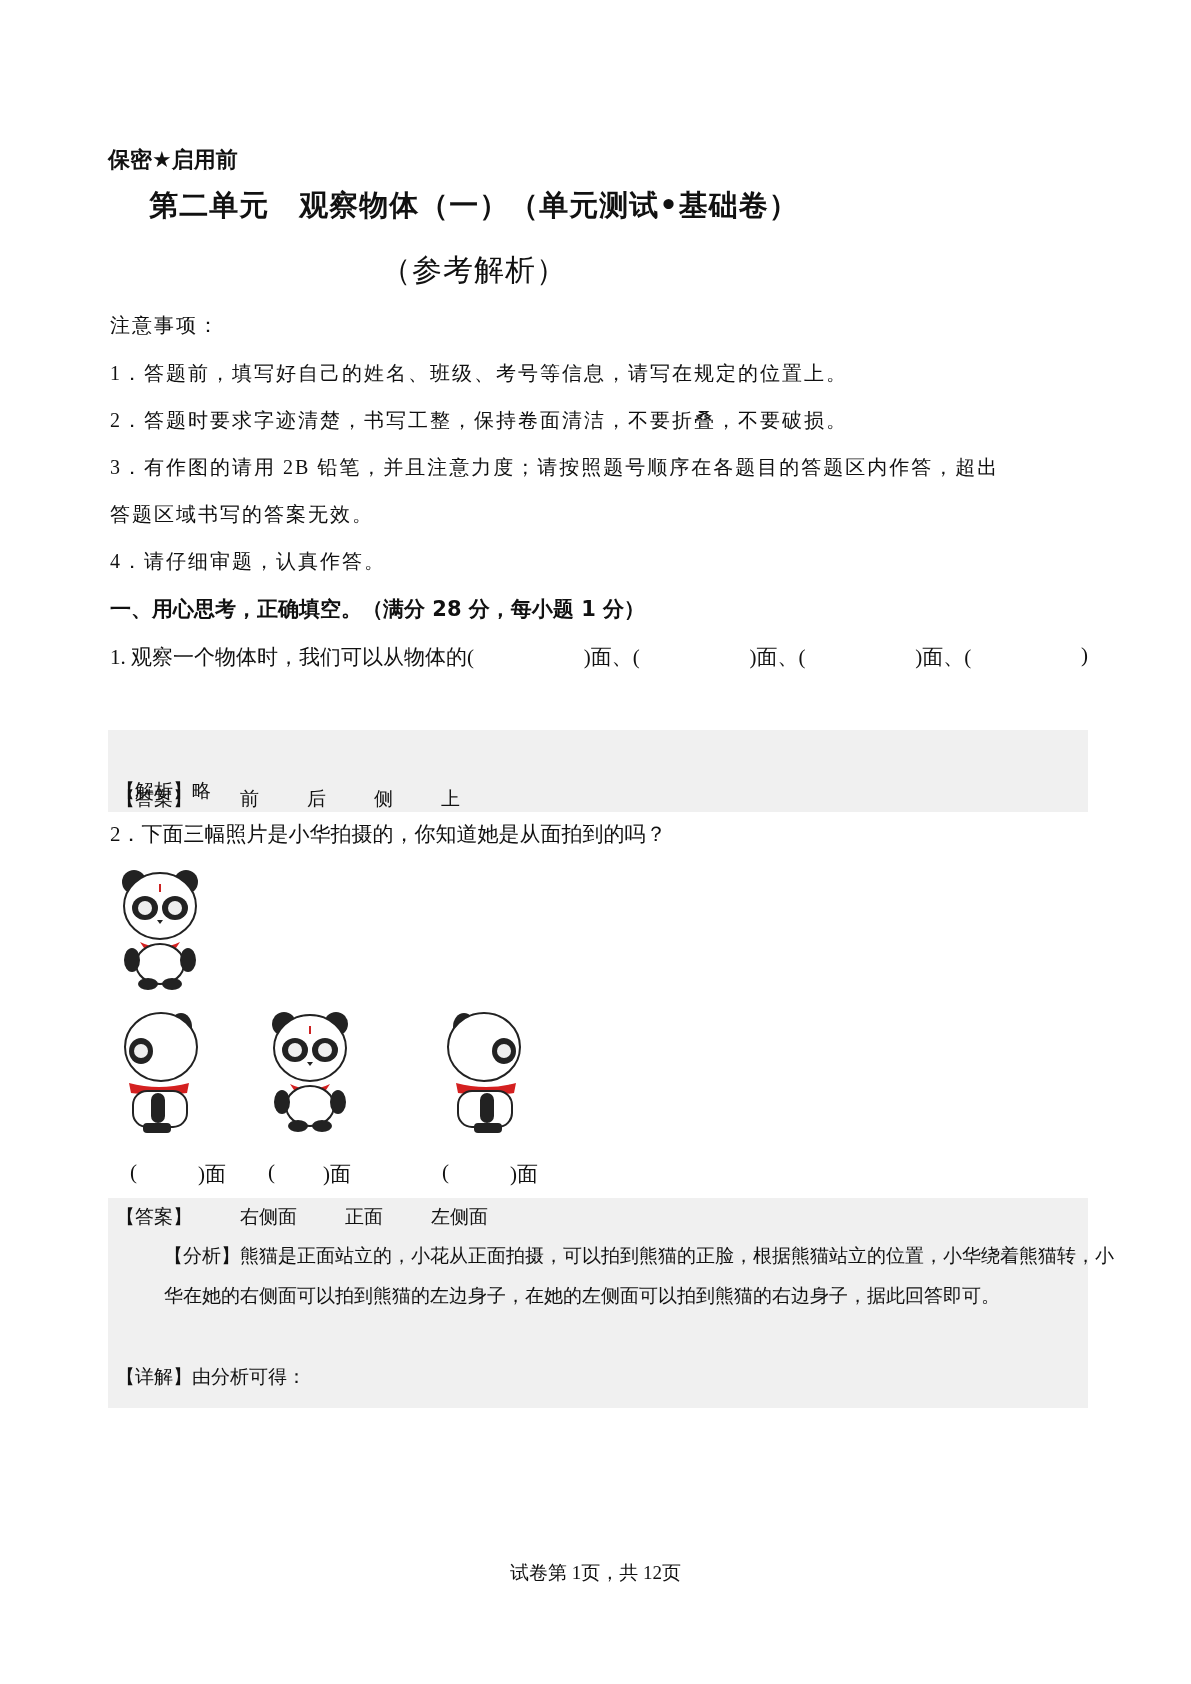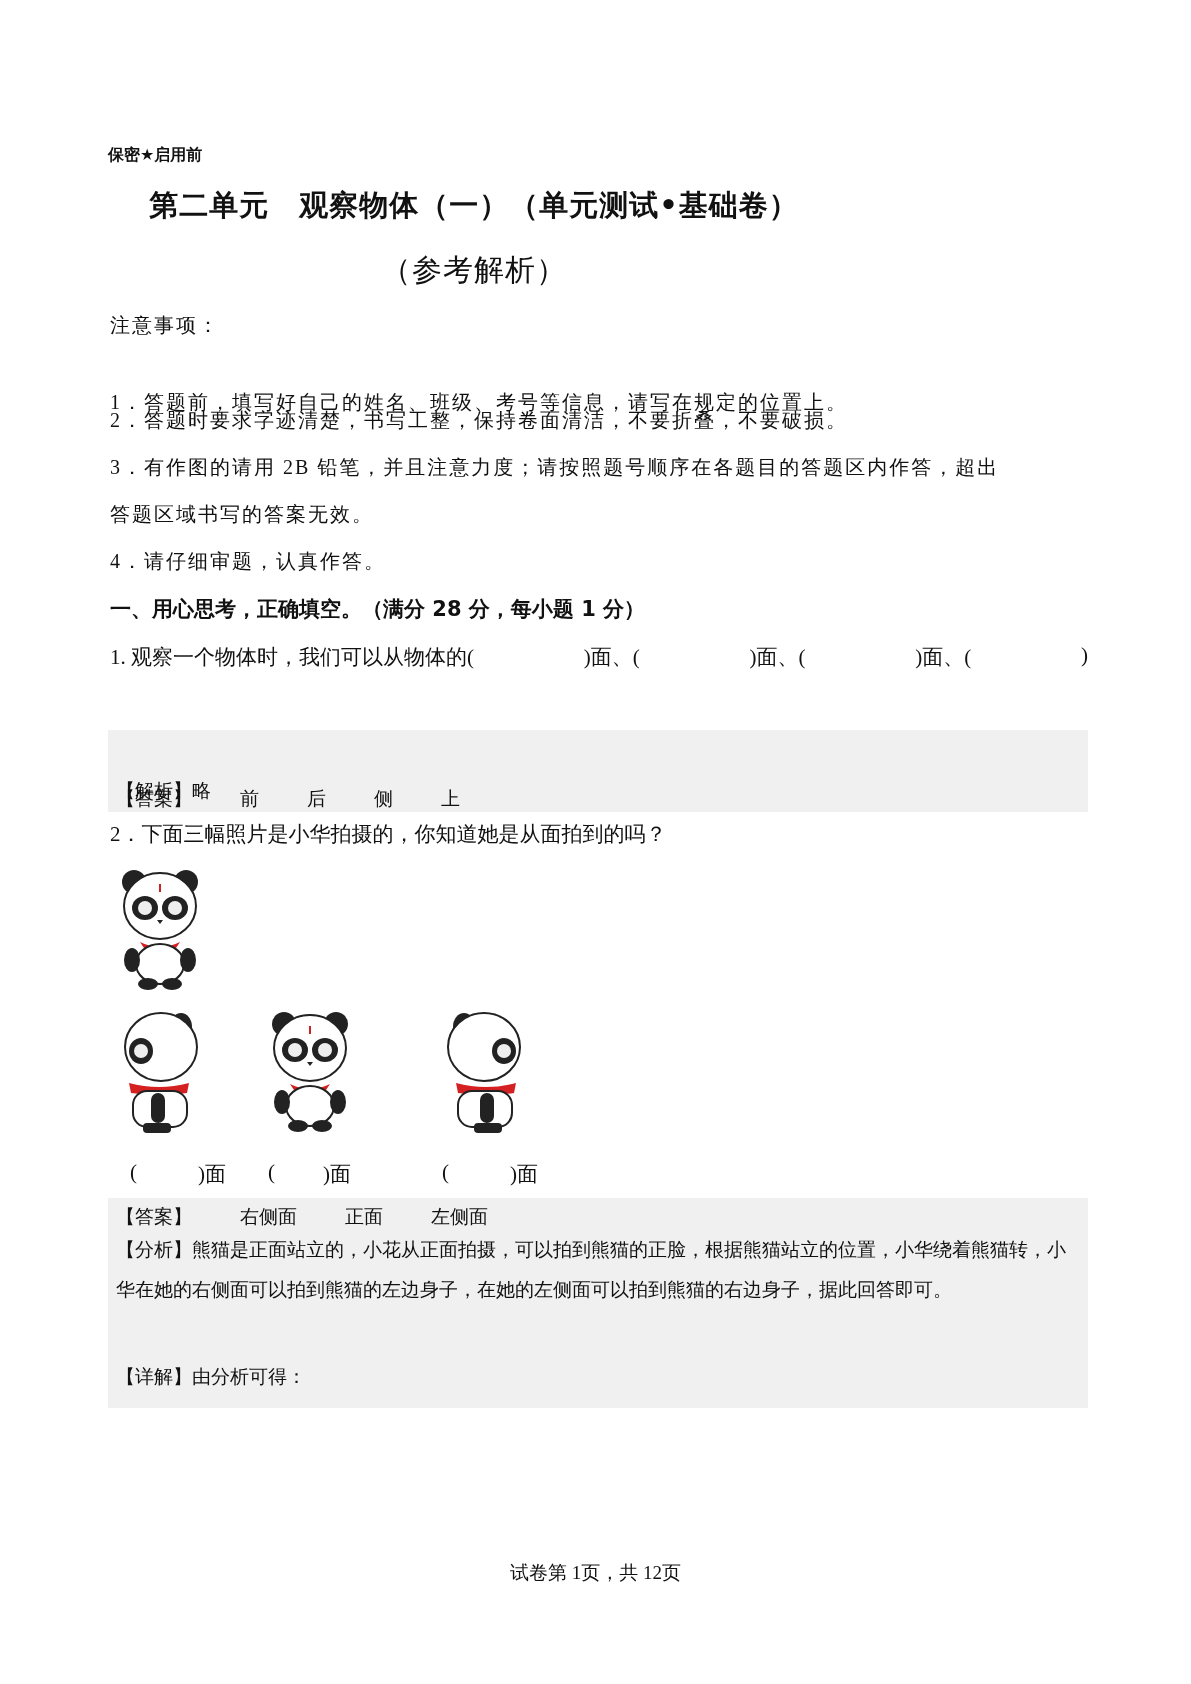--- a/index.html
+++ b/index.html
@@ -1,19 +1,19 @@
 <!DOCTYPE html>
 <html><head>
 <meta charset="utf-8">
 <style>
   html, body { margin: 0; padding: 0; background: #ffffff; }
   body { width: 1191px; height: 1684px; position: relative; overflow: hidden;
          font-family: "Liberation Serif", "DejaVu Serif", serif; color: #111; }
   .abs { position: absolute; }
-  .conf { left: 108px; top: 145px; font-family: "DejaVu Sans", sans-serif; font-weight: bold; font-size: 16px; }
+  .conf { left: 108px; top: 145px; font-family: "DejaVu Sans", sans-serif; font-weight: bold; font-size: 22px; }
   .title { left: 0; width: 948px; text-align: center; font-family: "DejaVu Sans", sans-serif; font-weight: bold; font-size: 29px; letter-spacing: 1px; }
   .title1 { top: 186px; }
   .title2 { top: 250px; font-weight: normal; font-size: 30px; }
   .para { left: 110px; font-size: 20px; letter-spacing: 2px; white-space: nowrap; }
   .sec { left: 110px; top: 595px; font-weight: bold; font-size: 21px; font-family: "DejaVu Sans", sans-serif; }
   .q1 { left: 110px; top: 643px; font-size: 21px; width: 980px; }
   .q1 .row { display: flex; justify-content: space-between; width: 978px; }
   .graybox { left: 108px; width: 980px; background: #f0f0f0; }
   .ans-row { position: absolute; left: 8px; font-size: 19px; white-space: nowrap; }
   .ans-row .val { display: inline-block; margin-left: 48px; }
@@ -26,21 +26,21 @@
   .analysis { position: absolute; left: 8px; font-size: 19px; line-height: 40px; width: 964px; }
 </style>
 </head>
 <body>
 
 <div class="abs conf">保密★启用前</div>
 <div class="abs title title1">第二单元　观察物体（一）（单元测试•基础卷）</div>
 <div class="abs title title2">（参考解析）</div>
 
 <div class="abs para" style="top:312px;">注意事项：</div>
-<div class="abs para" style="top:360px;margin-top:29px;">1．答题前，填写好自己的姓名、班级、考号等信息，请写在规定的位置上。</div>
+<div class="abs para" style="top:360px;">1．答题前，填写好自己的姓名、班级、考号等信息，请写在规定的位置上。</div>
 <div class="abs para" style="top:407px;">2．答题时要求字迹清楚，书写工整，保持卷面清洁，不要折叠，不要破损。</div>
 <div class="abs para" style="top:454px;">3．有作图的请用 2B 铅笔，并且注意力度；请按照题号顺序在各题目的答题区内作答，超出</div>
 <div class="abs para" style="top:501px;">答题区域书写的答案无效。</div>
 <div class="abs para" style="top:548px;">4．请仔细审题，认真作答。</div>
 
 <div class="abs sec">一、用心思考，正确填空。（满分 28 分，每小题 1 分）</div>
 
 <div class="abs q1">
   <div class="row">
     <span>1. 观察一个物体时，我们可以从物体的(</span>
@@ -128,21 +128,21 @@
   <span style="left:138px;">(</span>
   <span style="left:193px;">)面</span>
   <span style="left:312px;">(</span>
   <span style="left:380px;">)面</span>
 </div>
 
 <div class="abs graybox" style="top:1198px; height:210px;">
   <div class="ans-row" style="top:6px;">
     <span>【答案】</span><span class="val">右侧面</span><span class="val">正面</span><span class="val">左侧面</span>
   </div>
-  <div class="analysis" style="top:32px;">
+  <div class="analysis" style="top:38px;margin-left:48px;">
     <span>【分析】</span><span>熊猫是正面站立的，小花从正面拍摄，可以拍到熊猫的正脸，根据熊猫站立的位置，小华绕着熊猫转，小华在她的右侧面可以拍到熊猫的左边身子，在她的左侧面可以拍到熊猫的右边身子，据此回答即可。</span>
   </div>
   <div class="ans-row" style="top:166px;">
     <span>【详解】</span><span>由分析可得：</span>
   </div>
 </div>
 
 <div class="abs footer">试卷第 1页，共 12页</div>
 
 </body></html>

